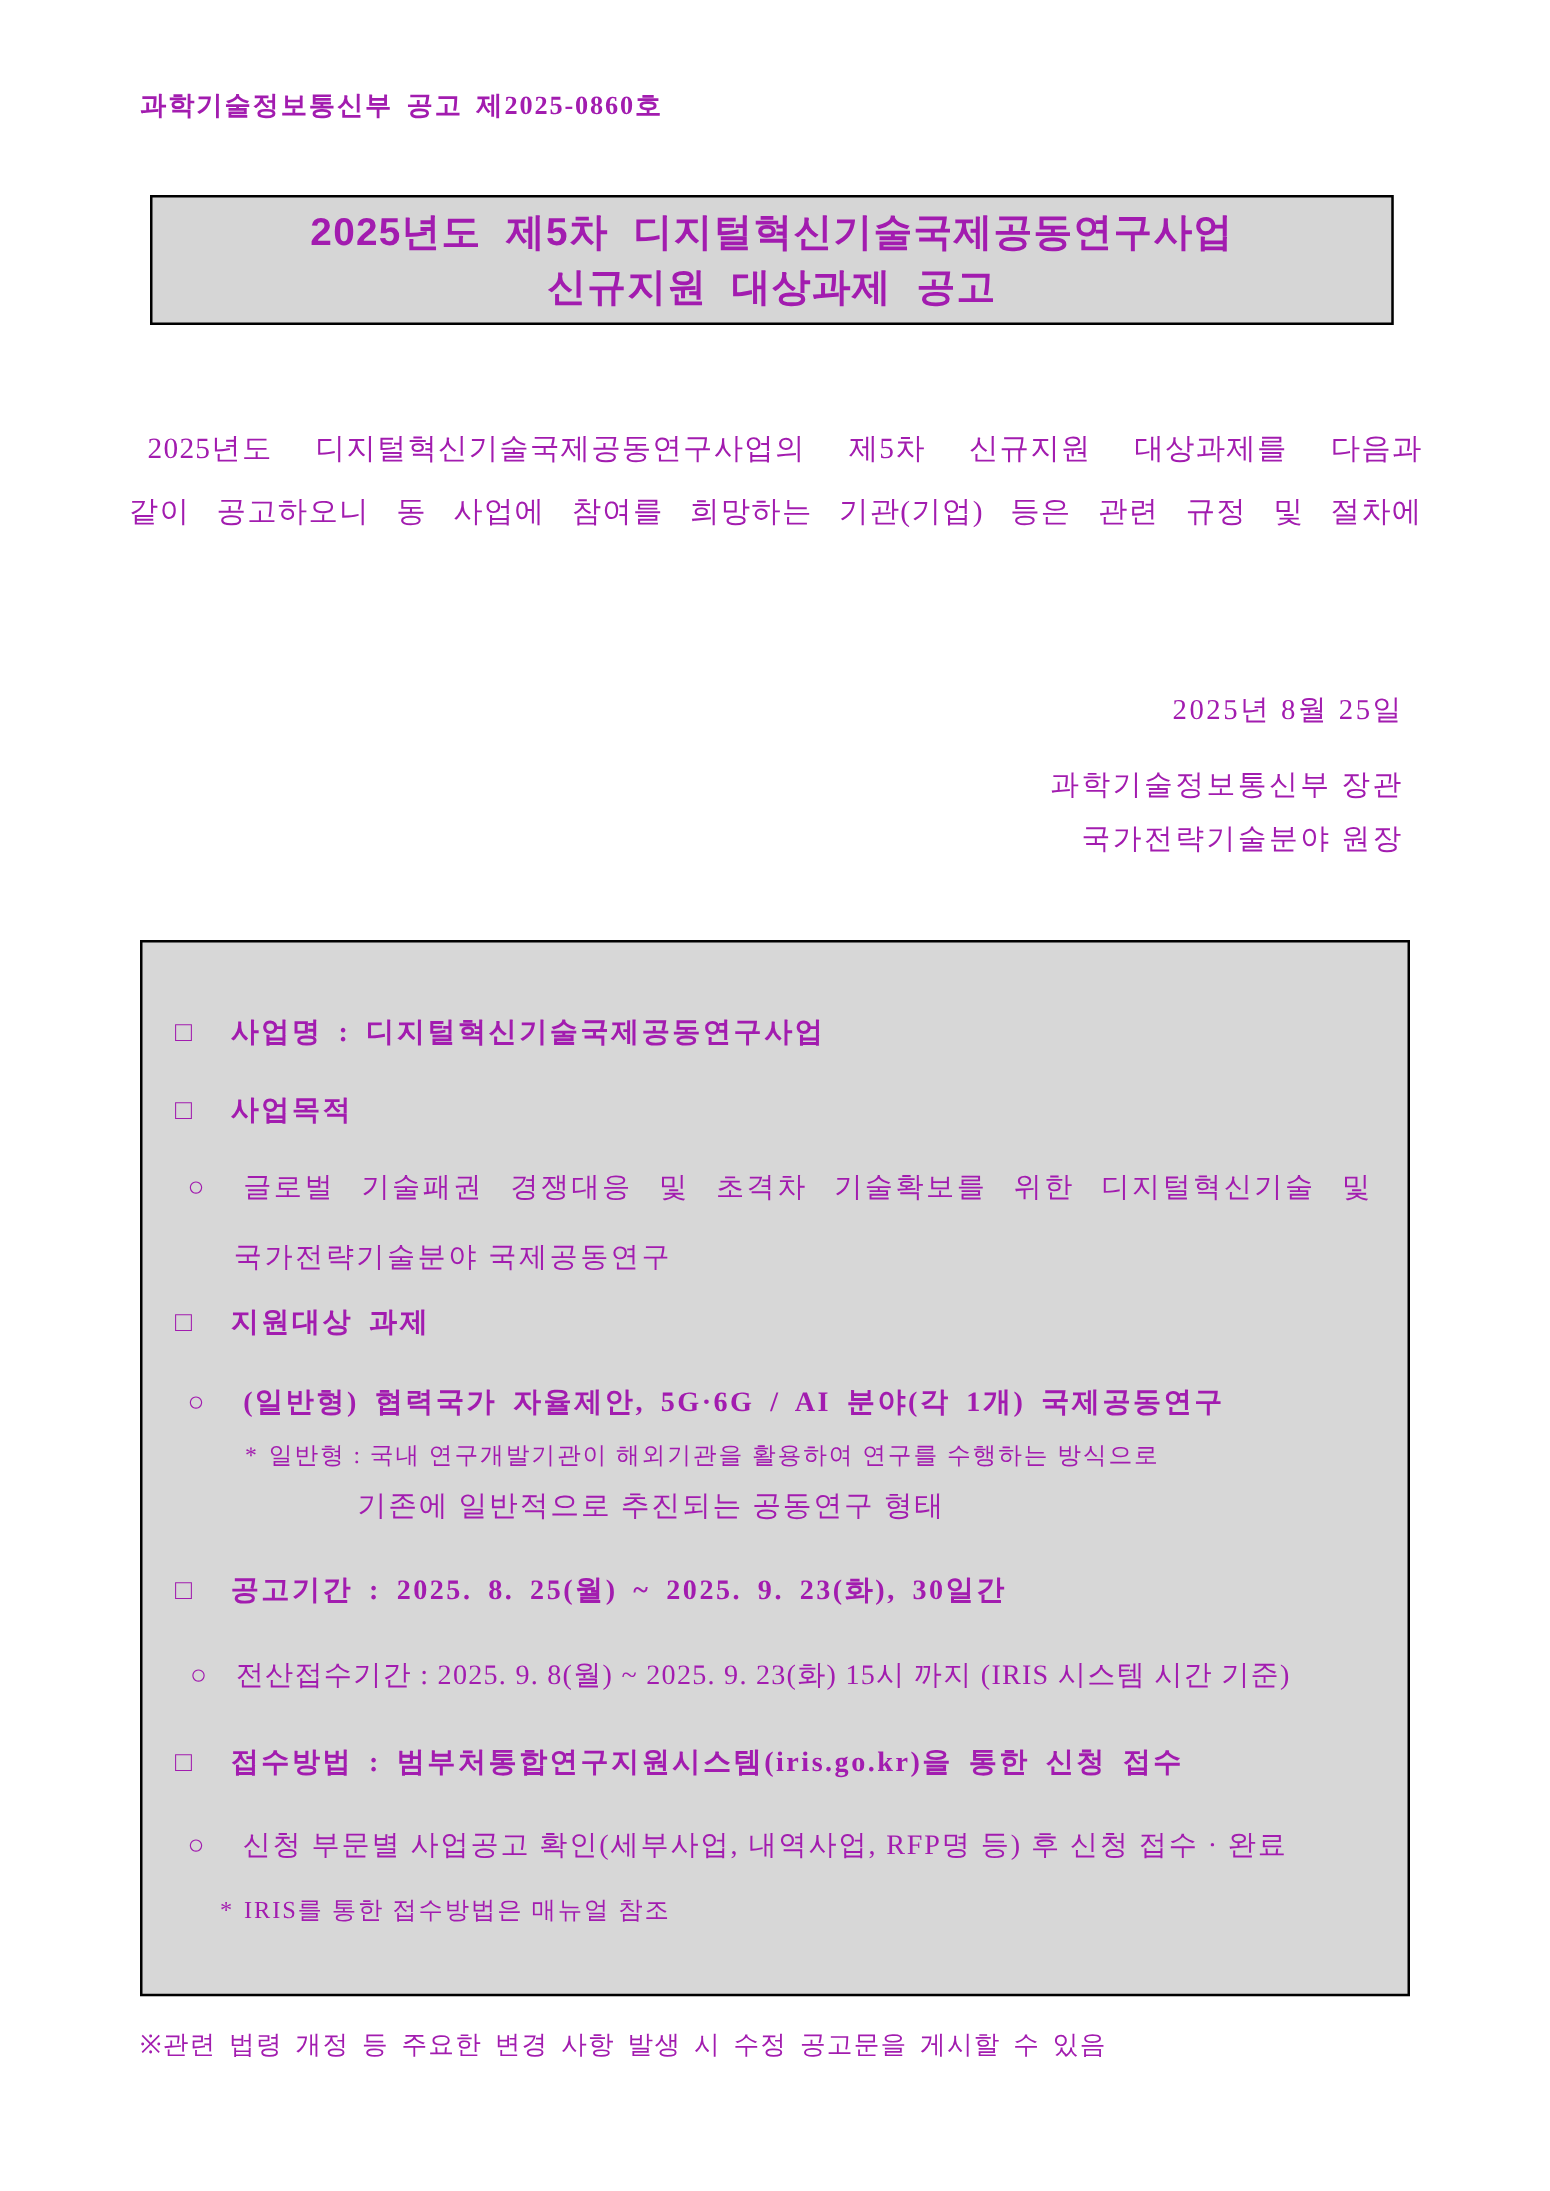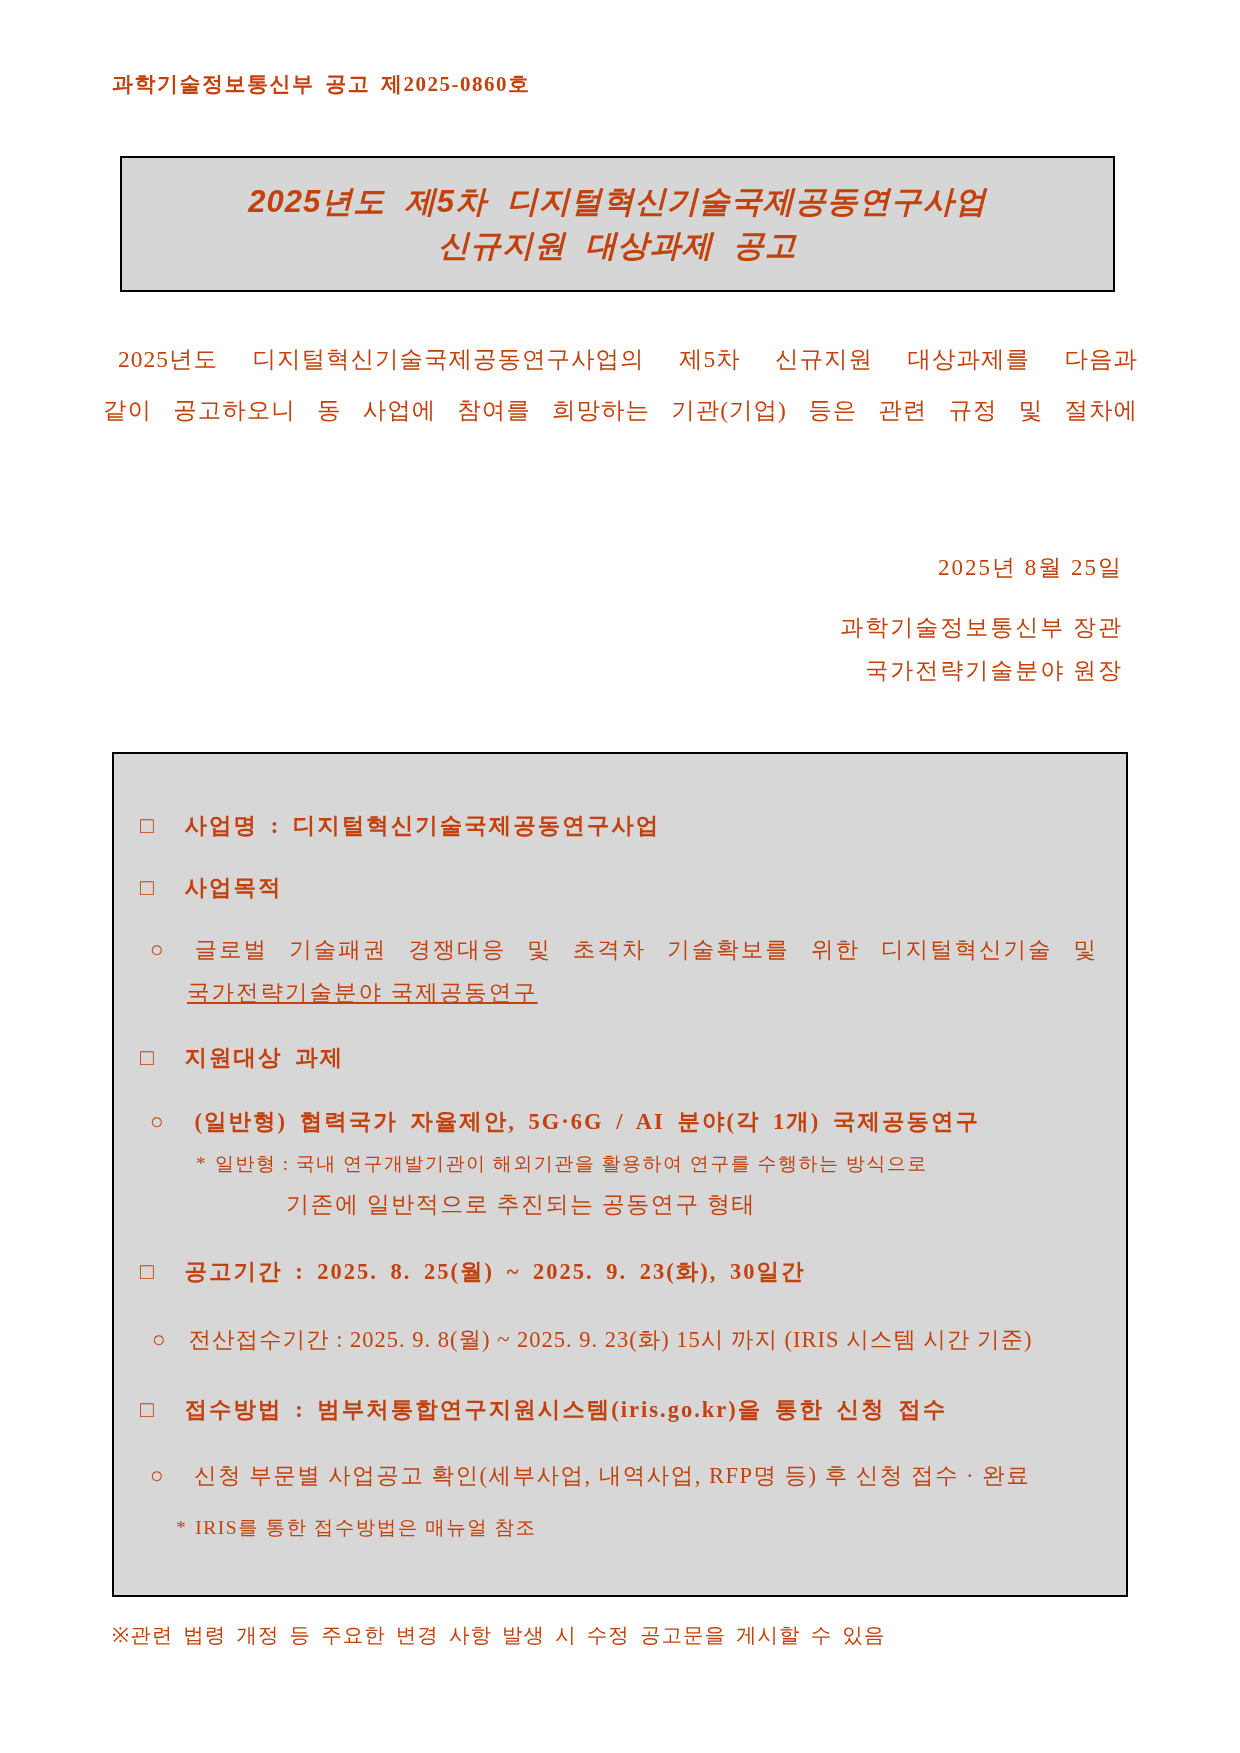--- a/index.html
+++ b/index.html
@@ -1,30 +1,29 @@
 <!DOCTYPE html>
 <html><head>
 <meta charset="utf-8">
 <style>
   html,body { margin:0; padding:0; background:#ffffff; }
   .page {
     position:relative; width:1240px; height:1753px; background:#ffffff;
-    font-family:"Liberation Serif","DejaVu Serif",serif; color:#c2410c;
+    font-family:"Liberation Serif","DejaVu Serif",serif; color:#a21caf;
     overflow:hidden;
   }
   .doc-header {
     position:absolute; left:112px; top:70px;
     font-size:21px; font-weight:bold; letter-spacing:1.5px; word-spacing:4px;
   }
   .title-box {
-    position:absolute; left:120px; top:156px; width:995px; height:136px;
+    position:absolute; left:120px; top:156px; width:995px; height:104px;
     background:#d6d6d6; border:2px solid #000000; box-sizing:border-box;
     display:flex; flex-direction:column; justify-content:center; align-items:center;
     gap:10px;
-    font-style:italic;
   }
   .title-line {
     font-family:"Liberation Sans","DejaVu Sans",sans-serif;
     font-size:31px; font-weight:bold; letter-spacing:1px; word-spacing:10px;
     line-height:1.1; white-space:nowrap;
   }
   .intro {
     position:absolute; left:103px; top:334px; width:1035px;
     font-size:23.5px; line-height:51px; letter-spacing:1px;
   }
@@ -91,21 +90,21 @@
 
     <div class="bi bold" style="left:26px; top:118px;">
       <span class="mk">□</span>
       <span class="tx">사업목적</span>
     </div>
 
     <div class="bi justify" style="left:36px; top:180px; right:28px;">
       <span class="mk">○</span>
       <span class="tx">글로벌 기술패권 경쟁대응 및 초격차 기술확보를 위한 디지털혁신기술 및</span>
     </div>
-    <div class="plain" style="left:73px; top:223px;text-decoration:underline;">국가전략기술분야 국제공동연구</div>
+    <div class="plain" style="left:73px; top:236px;">국가전략기술분야 국제공동연구</div>
 
     <div class="bi bold" style="left:26px; top:288px;">
       <span class="mk">□</span>
       <span class="tx">지원대상 과제</span>
     </div>
 
     <div class="bi bold" style="left:36px; top:352px;">
       <span class="mk">○</span>
       <span class="tx">(일반형) 협력국가 자율제안, 5G·6G / AI 분야(각 1개) 국제공동연구</span>
     </div>

